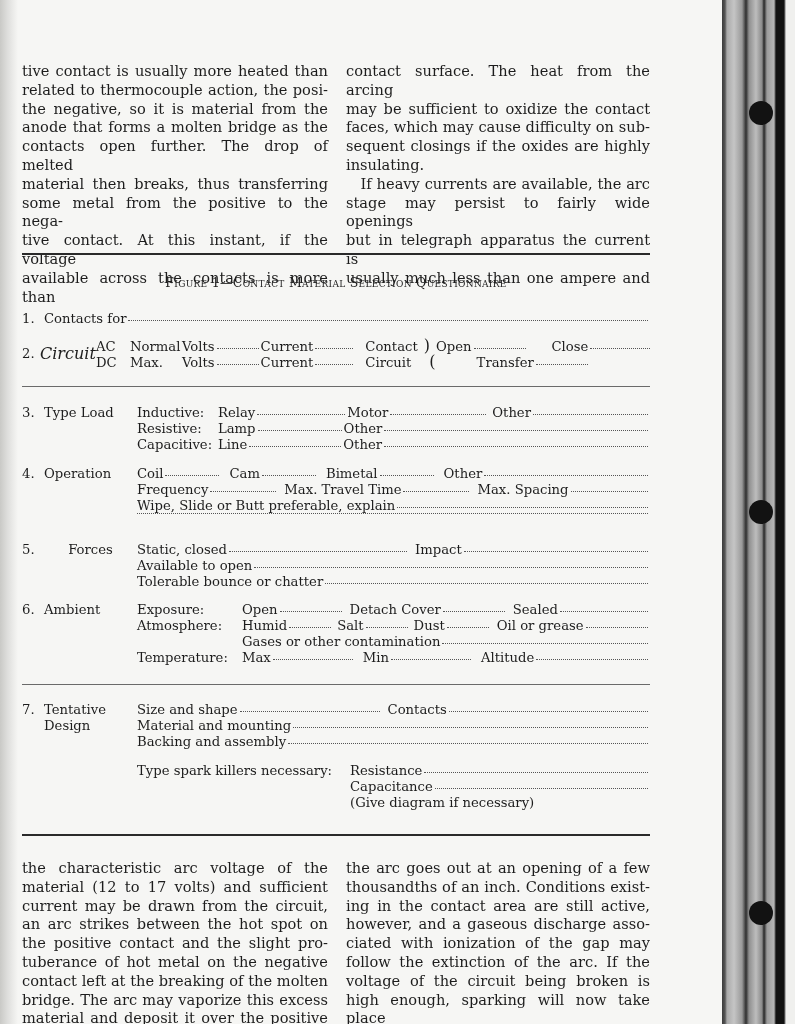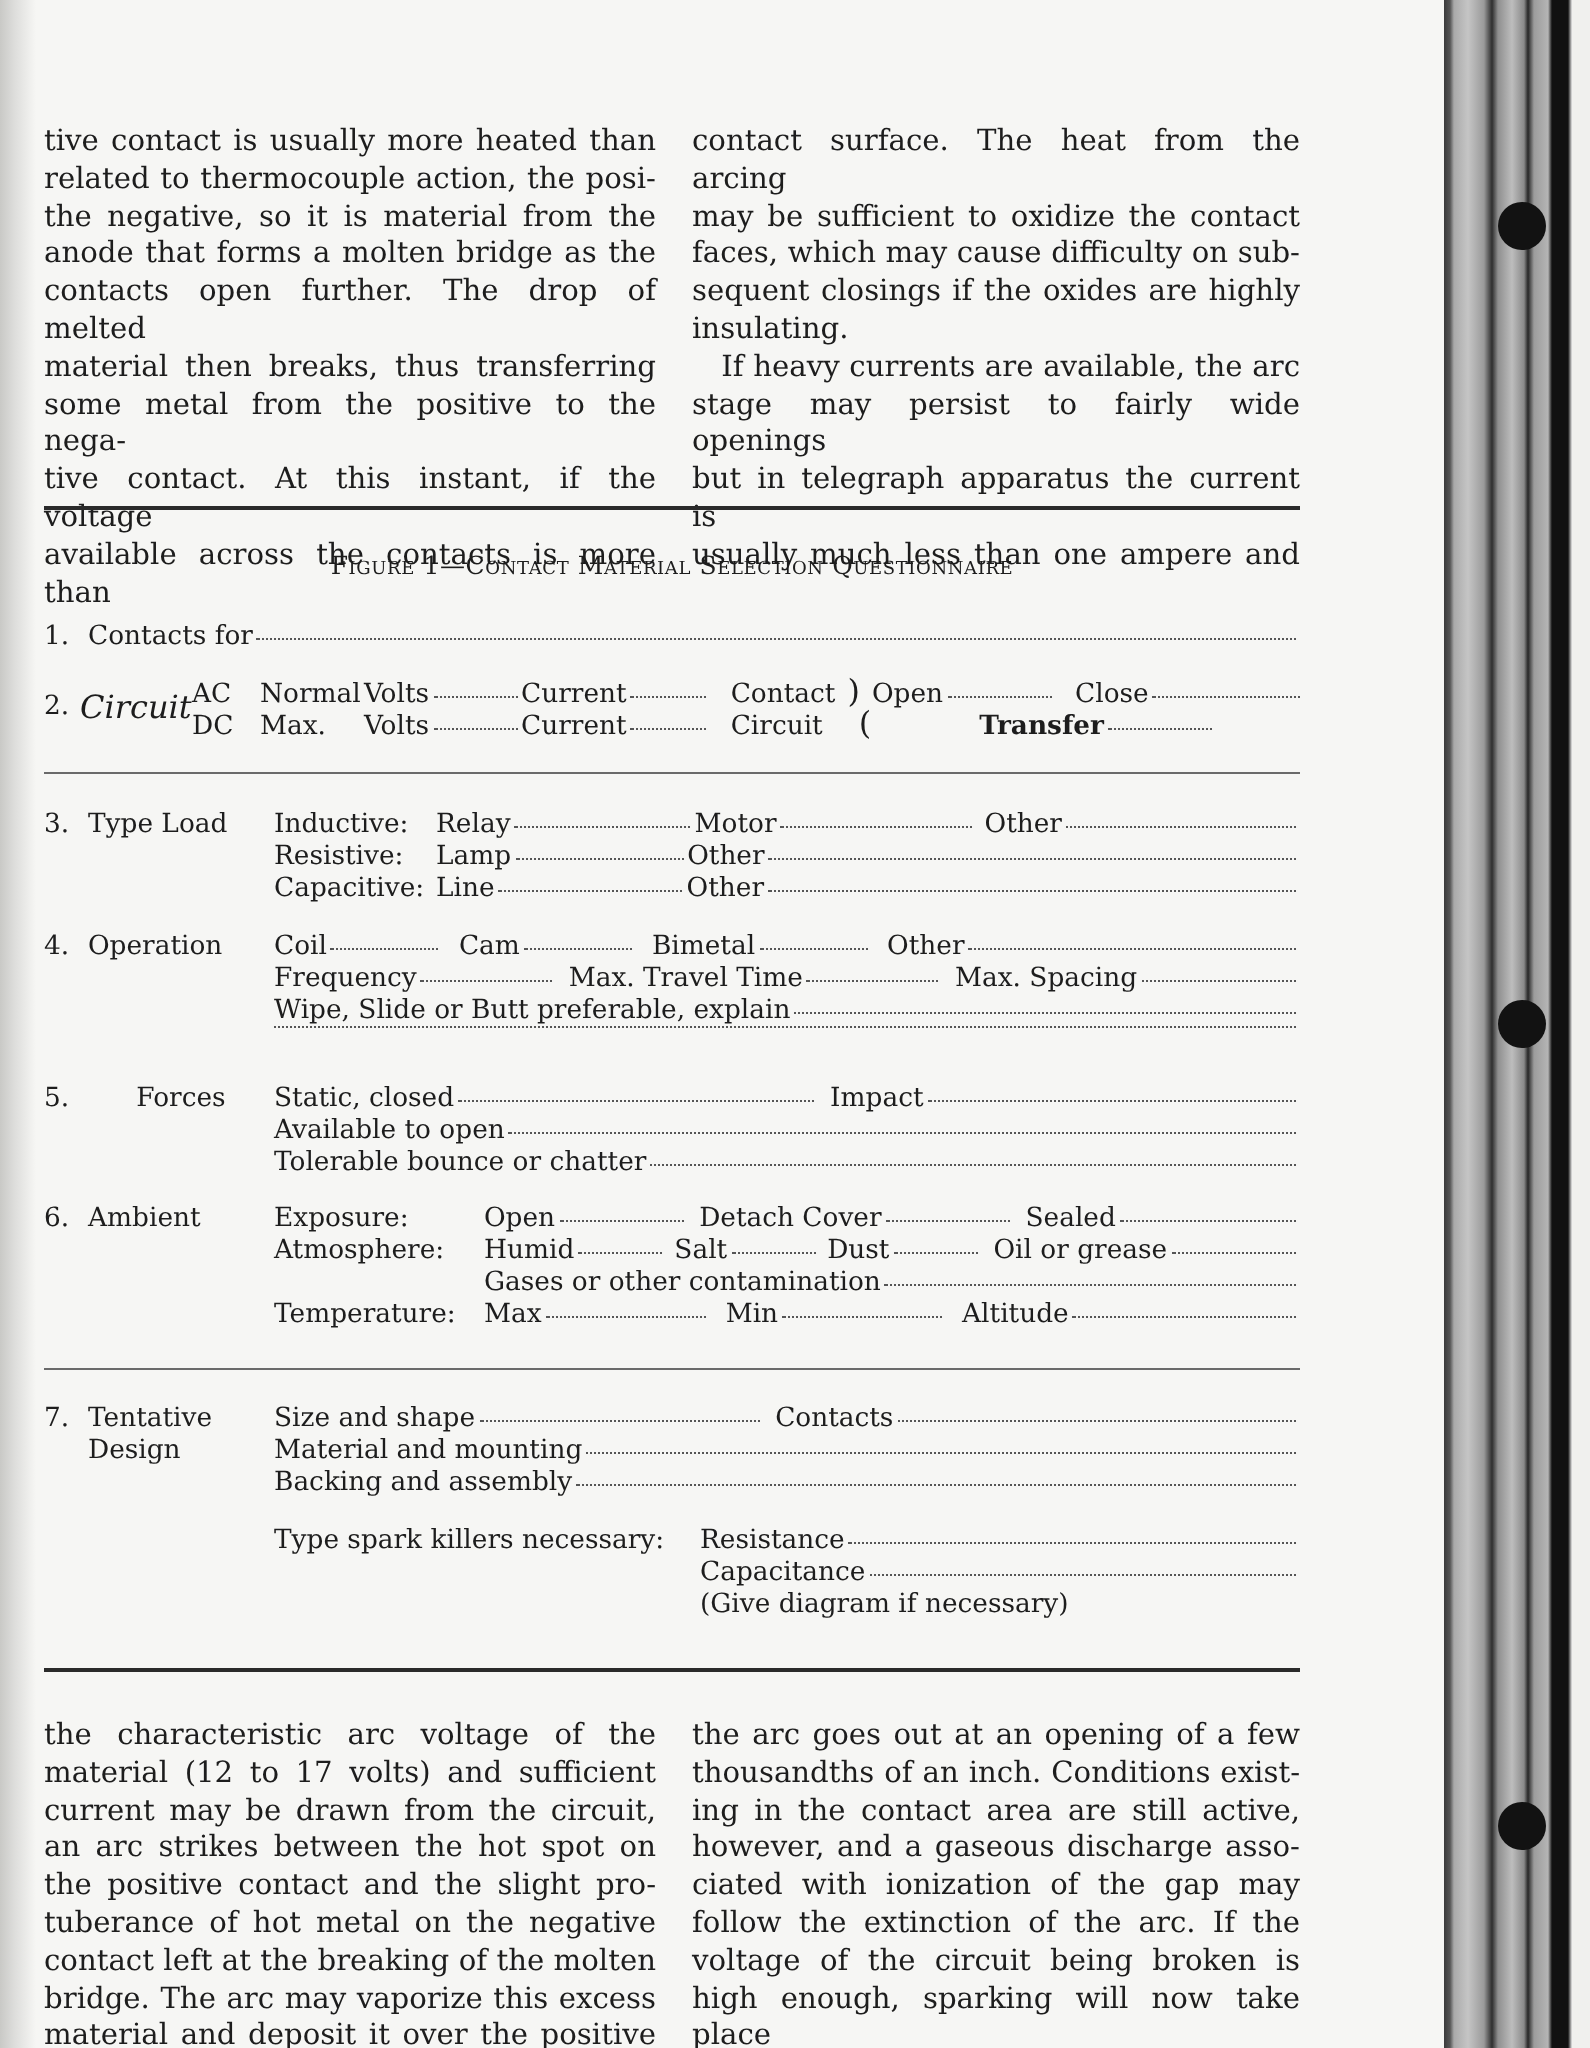--- a/index.html
+++ b/index.html
@@ -94,33 +94,33 @@
     <span class="lbl" style="width:34px;">AC</span>
     <span class="lbl" style="width:52px;">Normal</span>
     <span class="lbl">Volts</span>
     <span class="fixed-dots" style="width:42px;"></span>
     <span class="lbl">Current</span>
     <span class="fixed-dots" style="width:38px;"></span>
     <span class="lbl" style="margin-left:10px;">Contact</span>
     <span class="lbl" style="margin:0 6px; font-size:16px;">)</span>
     <span class="lbl">Open</span>
     <span class="fixed-dots" style="width:52px;"></span>
-    <span class="lbl" style="margin-left:10px;">Close</span>
+    <span class="lbl" style="margin-left:24px;">Close</span>
     <span class="dots"></span>
   </div>
   <div class="row" style="top:354px; left:74px; width:556px;">
     <span class="lbl" style="width:34px;">DC</span>
     <span class="lbl" style="width:52px;">Max.</span>
     <span class="lbl">Volts</span>
     <span class="fixed-dots" style="width:42px;"></span>
     <span class="lbl">Current</span>
     <span class="fixed-dots" style="width:38px;"></span>
     <span class="lbl" style="margin-left:10px; width:62px;">Circuit</span>
     <span class="lbl" style="margin:0 4px 0 2px; font-size:16px;">(</span>
-    <span class="lbl" style="margin-left:50px;font-weight:bold;">Transfer</span>
+    <span class="lbl" style="margin-left:37px;">Transfer</span>
     <span class="fixed-dots" style="width:52px;"></span>
   </div>
 
   <div class="rule-thin" style="top:386px; left:0;"></div>
 
   <div class="row" style="top:405px; width:628px;">
     <span class="lbl" style="width:22px;">3.</span>
     <span class="lbl" style="width:93px;">Type Load</span>
     <span class="lbl" style="width:81px;">Inductive:</span>
     <span class="lbl">Relay</span>

